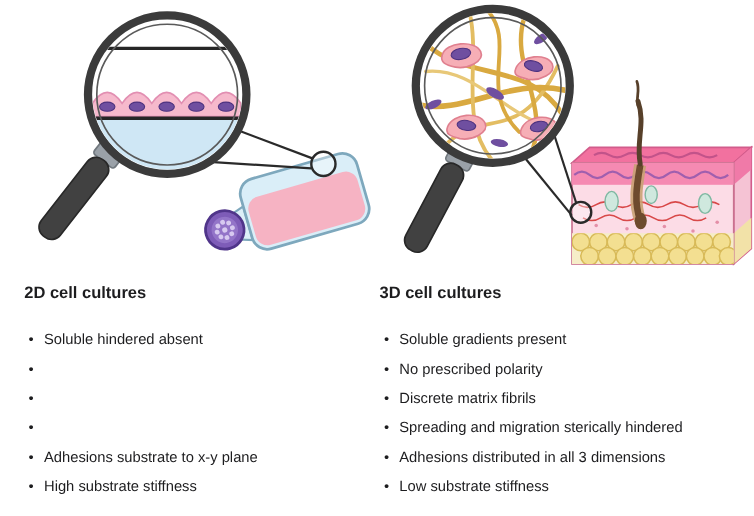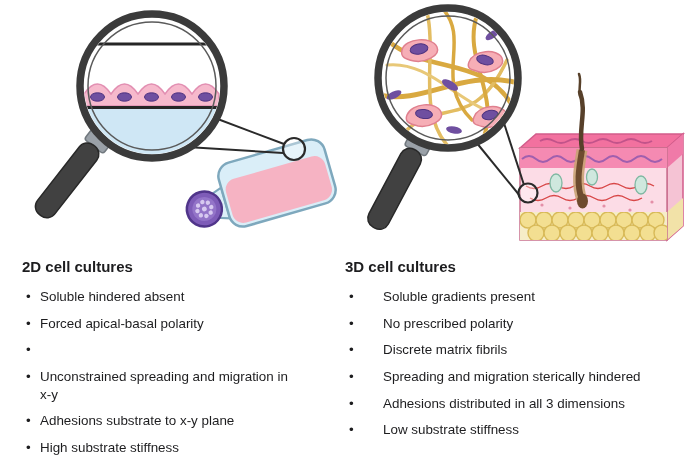--- a/index.html
+++ b/index.html
@@ -8,26 +8,26 @@
     font-family:"Liberation Sans","DejaVu Sans",sans-serif;color:#1d1d1f;
   }
   .illos{position:absolute;left:0;top:0;width:685px;height:252px;}
   .illo{position:absolute;top:0;}
   .illo.left{left:0;}
   .illo.right{left:342px;}
   .cols{position:absolute;left:0;top:258px;width:685px;}
   .col{position:absolute;top:0;}
   .col.left{left:22px;width:300px;}
   .col.right{left:345px;width:330px;}
-  .col-title{font-size:15px;font-weight:bold;margin:0 0 12px 0;line-height:1.2;}
+  .col-title{font-size:15px;font-weight:bold;margin:0 0 24px 0;line-height:1.2;}
   .bullet-row{display:flex;align-items:flex-start;margin:0 0 9px 0;padding-left:4px;}
   .bullet-mark{width:14px;flex:0 0 14px;font-size:13.4px;line-height:1.32;}
   .bullet-text{font-size:13.4px;line-height:1.32;}
   .col.left .bullet-text{max-width:258px;}
-  .col.right .bullet-text{max-width:270px;margin-left:20px;}
+  .col.right .bullet-text{max-width:270px;}
   svg{display:block;}
 </style>
 </head>
 <body>
 
 <div class="canvas">
 
   <div class="illos">
 
     <div class="illo left">
@@ -201,28 +201,26 @@
   <div class="cols">
 
     <section class="col left">
       <h2 class="col-title">2D cell cultures</h2>
       <div class="bullet-row">
         <span class="bullet-mark">•</span>
         <span class="bullet-text">Soluble hindered absent</span>
       </div>
       <div class="bullet-row">
         <span class="bullet-mark">•</span>
-        <span class="bullet-text">Forced apical-basal polarity</span>
-      </div>
-      <div class="bullet-row">
-        <span class="bullet-mark">•</span>
-      </div>
-      <div class="bullet-row">
-        <span class="bullet-mark">•</span>
-        <span class="bullet-text">Unconstrained spreading and migration in x-y</span>
+      </div>
+      <div class="bullet-row">
+        <span class="bullet-mark">•</span>
+      </div>
+      <div class="bullet-row">
+        <span class="bullet-mark">•</span>
       </div>
       <div class="bullet-row">
         <span class="bullet-mark">•</span>
         <span class="bullet-text">Adhesions substrate to x-y plane</span>
       </div>
       <div class="bullet-row">
         <span class="bullet-mark">•</span>
         <span class="bullet-text">High substrate stiffness</span>
       </div>
     </section>

